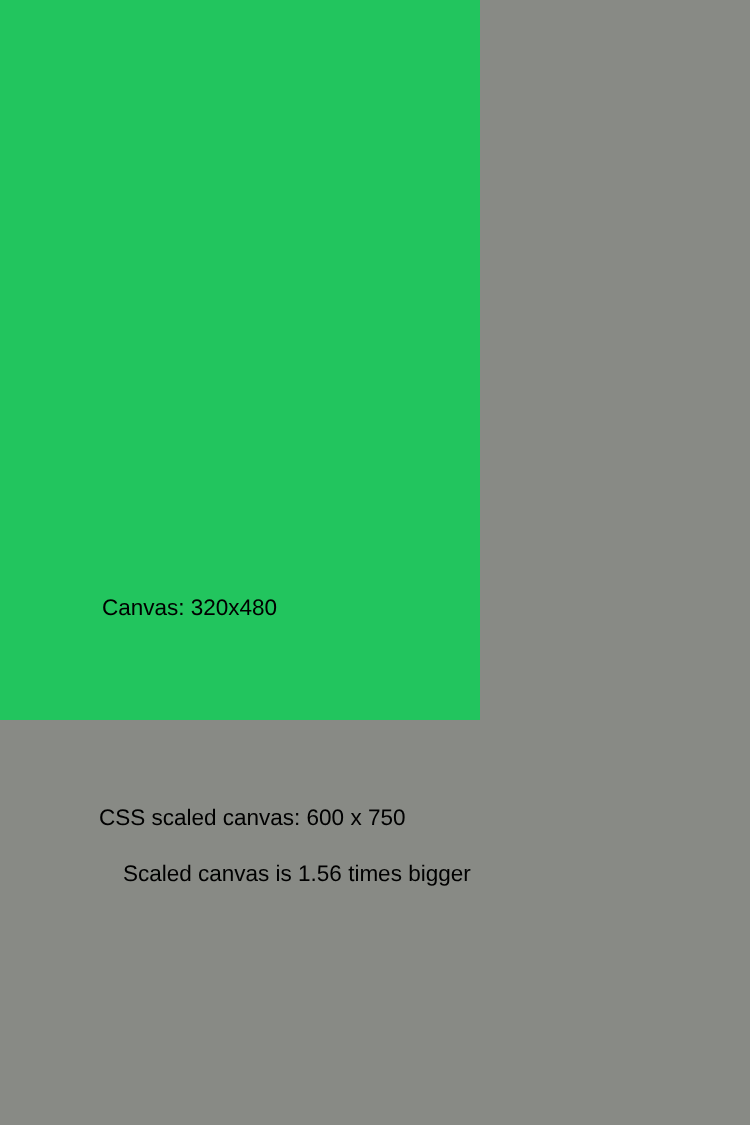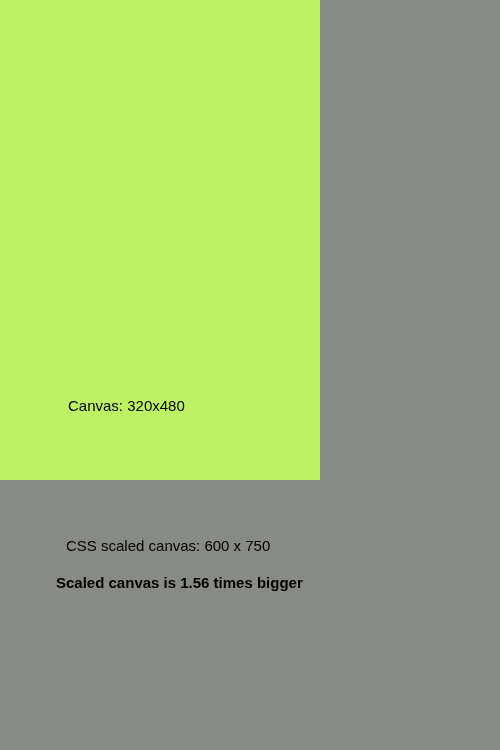--- a/index.html
+++ b/index.html
@@ -13,40 +13,39 @@
       background-color: #888a85;
       font-family: sans-serif;
       font-size: 15px;
       color: #000;
       position: relative;
       overflow: hidden;
     }
     .canvas-box {
       width: 320px;
       height: 480px;
-      background-color: #bef264;
+      background-color: #22c55e;
       position: absolute;
       top: 0;
       left: 0;
     }
     .canvas-label {
       position: absolute;
       left: 68px;
       top: 397px;
     }
     .scaled-label {
       position: absolute;
       left: 66px;
       top: 537px;
     }
     .ratio-label {
       position: absolute;
-      left: 56px;
+      left: 82px;
       top: 574px;
-      font-weight: bold;
     }
   </style>
 </head>
 <body>
 
 <div class="canvas-box">
   <div class="canvas-label">Canvas: 320x480</div>
 </div>
 
 <div class="scaled-label">CSS scaled canvas: 600 x 750</div>

